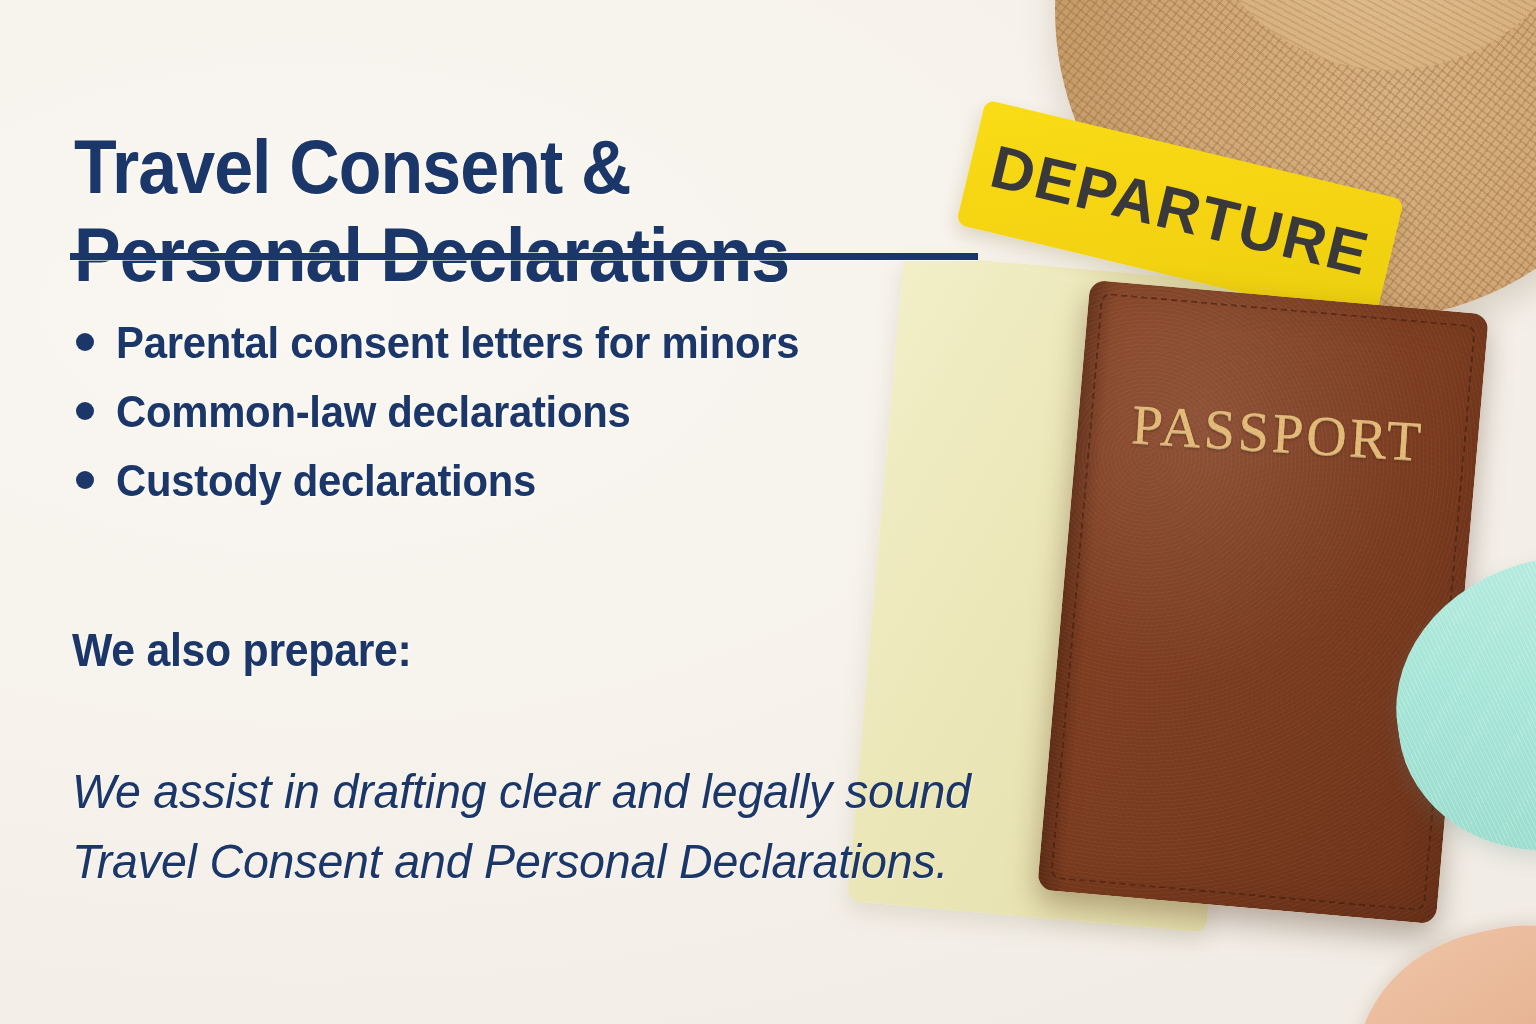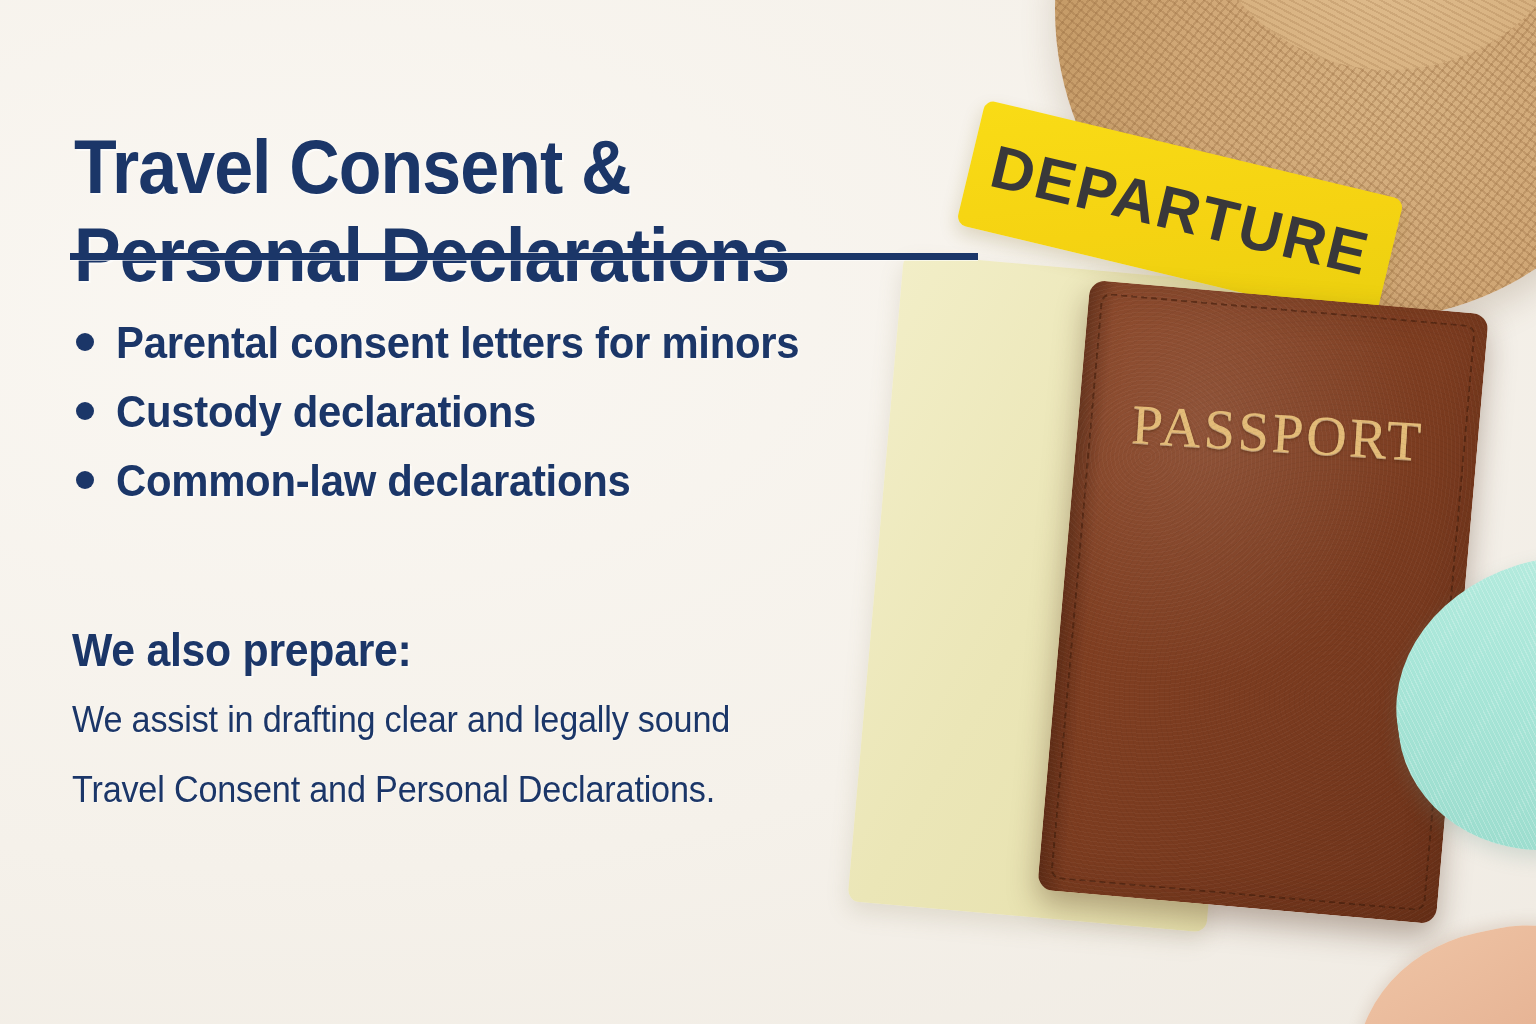--- a/index.html
+++ b/index.html
@@ -225,28 +225,29 @@
     font-size:46px;
     line-height:56px;
     letter-spacing:-.3px;
     transform:scaleX(.93);
     transform-origin:left top;
     text-shadow:2px 2px 0 rgba(255,255,255,.5);
   }
 
   .para{
     position:absolute;
-    left:72px;top:685px;
+    left:72px;top:756px;
     width:1120px;
     color:#1b3668;
     font-weight:400;
-    font-size:36px;
+    font-size:49px;
     line-height:70px;
     letter-spacing:-.2px;
     text-shadow:1px 1px 0 rgba(255,255,255,.45);
+    font-style:italic;
   }
   .para span{
     display:block;
     transform:scaleX(.95);
     transform-origin:left center;
     white-space:nowrap;
   }
 </style>
 </head>
 <body>
@@ -284,25 +285,25 @@
     </h1>
     <div class="headline-rule"></div>
 
     <ul class="bullets">
       <li>
         <span class="dot"></span>
         <span class="btxt">Parental consent letters for minors</span>
       </li>
       <li>
         <span class="dot"></span>
-        <span class="btxt">Custody declarations</span>
+        <span class="btxt">Common-law declarations</span>
       </li>
       <li>
         <span class="dot"></span>
-        <span class="btxt">Common-law declarations</span>
+        <span class="btxt">Custody declarations</span>
       </li>
     </ul>
 
     <div class="subhead">We also prepare:</div>
 
     <div class="para">
       <span>We assist in drafting clear and legally sound</span>
       <span>Travel Consent and Personal Declarations.</span>
     </div>
   </div>

